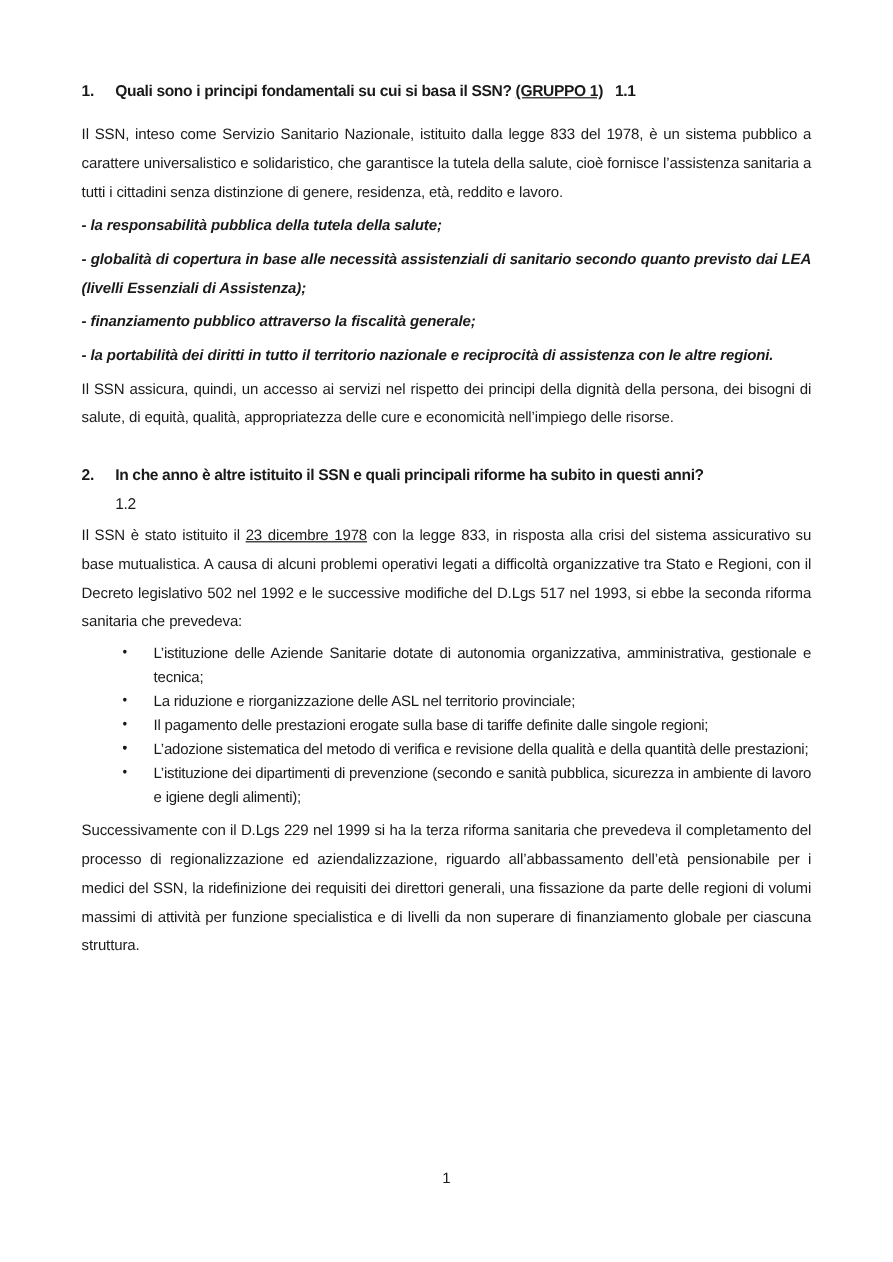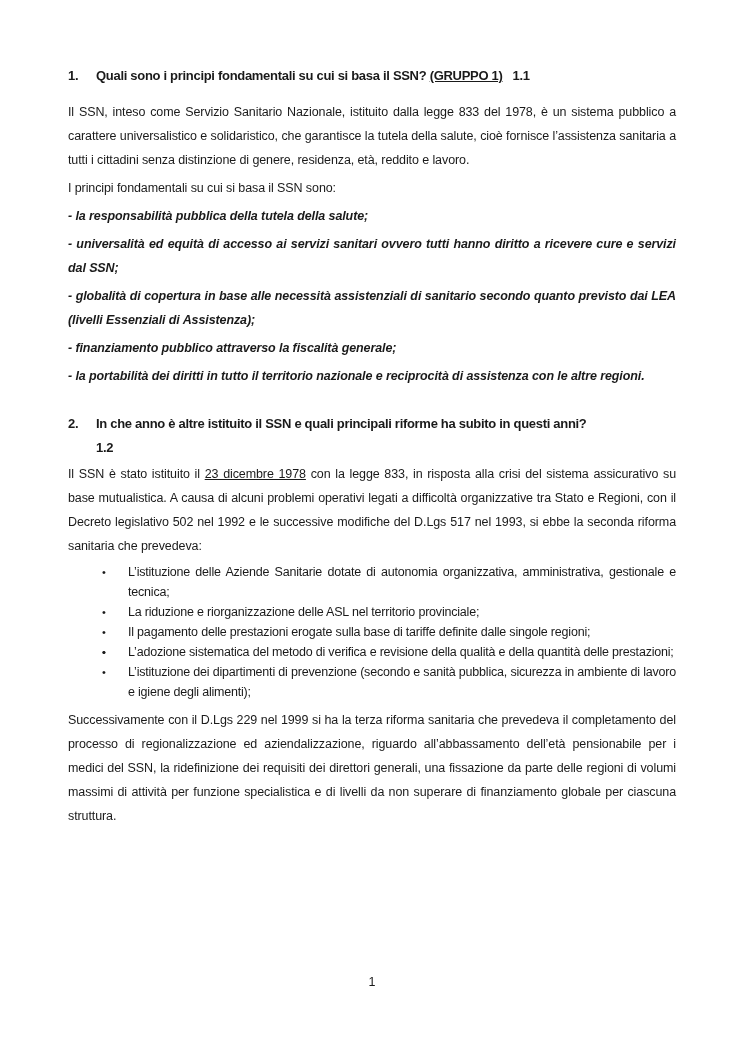--- a/index.html
+++ b/index.html
@@ -23,21 +23,21 @@
   .q-heading {
     display: flex;
     font-weight: bold;
     font-size: 13px;
     letter-spacing: -0.3px;
     margin: 0 0 12px 0;
   }
   .q-heading .q-num { flex: none; width: 28px; }
   .q-heading .q-body { flex: 1; }
   #question2-heading { margin-top: 24px; margin-bottom: 2px; }
-  .sub-number { font-weight: bold; }
+  .sub-number { font-weight: normal; }
   .reform-list {
     list-style: none;
     margin: 2px 0 6px 0;
     padding: 0 0 0 60px;
     line-height: 20px;
     letter-spacing: -0.2px;
   }
   .reform-list li { position: relative; text-align: justify; margin: 0; }
   .reform-list li .bullet-glyph {
     position: absolute;
@@ -60,28 +60,27 @@
 
 <div class="page">
 
   <section>
     <div class="q-heading" id="question1-heading">
       <span class="q-num">1.</span>
       <span class="q-body"><span>Quali sono i principi fondamentali su cui si basa il SSN? </span><span class="u">(GRUPPO 1)</span><span class="heading-suffix">1.1</span></span>
     </div>
 
     <p>Il SSN, inteso come Servizio Sanitario Nazionale, istituito dalla legge 833 del 1978, è un sistema pubblico a carattere universalistico e solidaristico, che garantisce la tutela della salute, cioè fornisce l’assistenza sanitaria a tutti i cittadini senza distinzione di genere, residenza, età, reddito e lavoro.</p>
-    <p>I principi fondamentali su cui si basa il SSN sono:</p>
 
     <p class="principle">- la responsabilità pubblica della tutela della salute;</p>
-    <p class="principle">- universalità ed equità di accesso ai servizi sanitari ovvero tutti hanno diritto a ricevere cure e servizi dal SSN;</p>
     <p class="principle">- globalità di copertura in base alle necessità assistenziali di sanitario secondo quanto previsto dai LEA (livelli Essenziali di Assistenza);</p>
     <p class="principle">- finanziamento pubblico attraverso la fiscalità generale;</p>
     <p class="principle">- la portabilità dei diritti in tutto il territorio nazionale e reciprocità di assistenza con le altre regioni.</p>
 
+    <p>Il SSN assicura, quindi, un accesso ai servizi nel rispetto dei principi della dignità della persona, dei bisogni di salute, di equità, qualità, appropriatezza delle cure e economicità nell’impiego delle risorse.</p>
   </section>
 
   <section>
     <div class="q-heading" id="question2-heading">
       <span class="q-num">2.</span>
       <span class="q-body">
         <span>In che anno è altre istituito il SSN e quali principali riforme ha subito in questi anni?</span>
         <span class="sub-number" style="display:block;">1.2</span>
       </span>
     </div>

